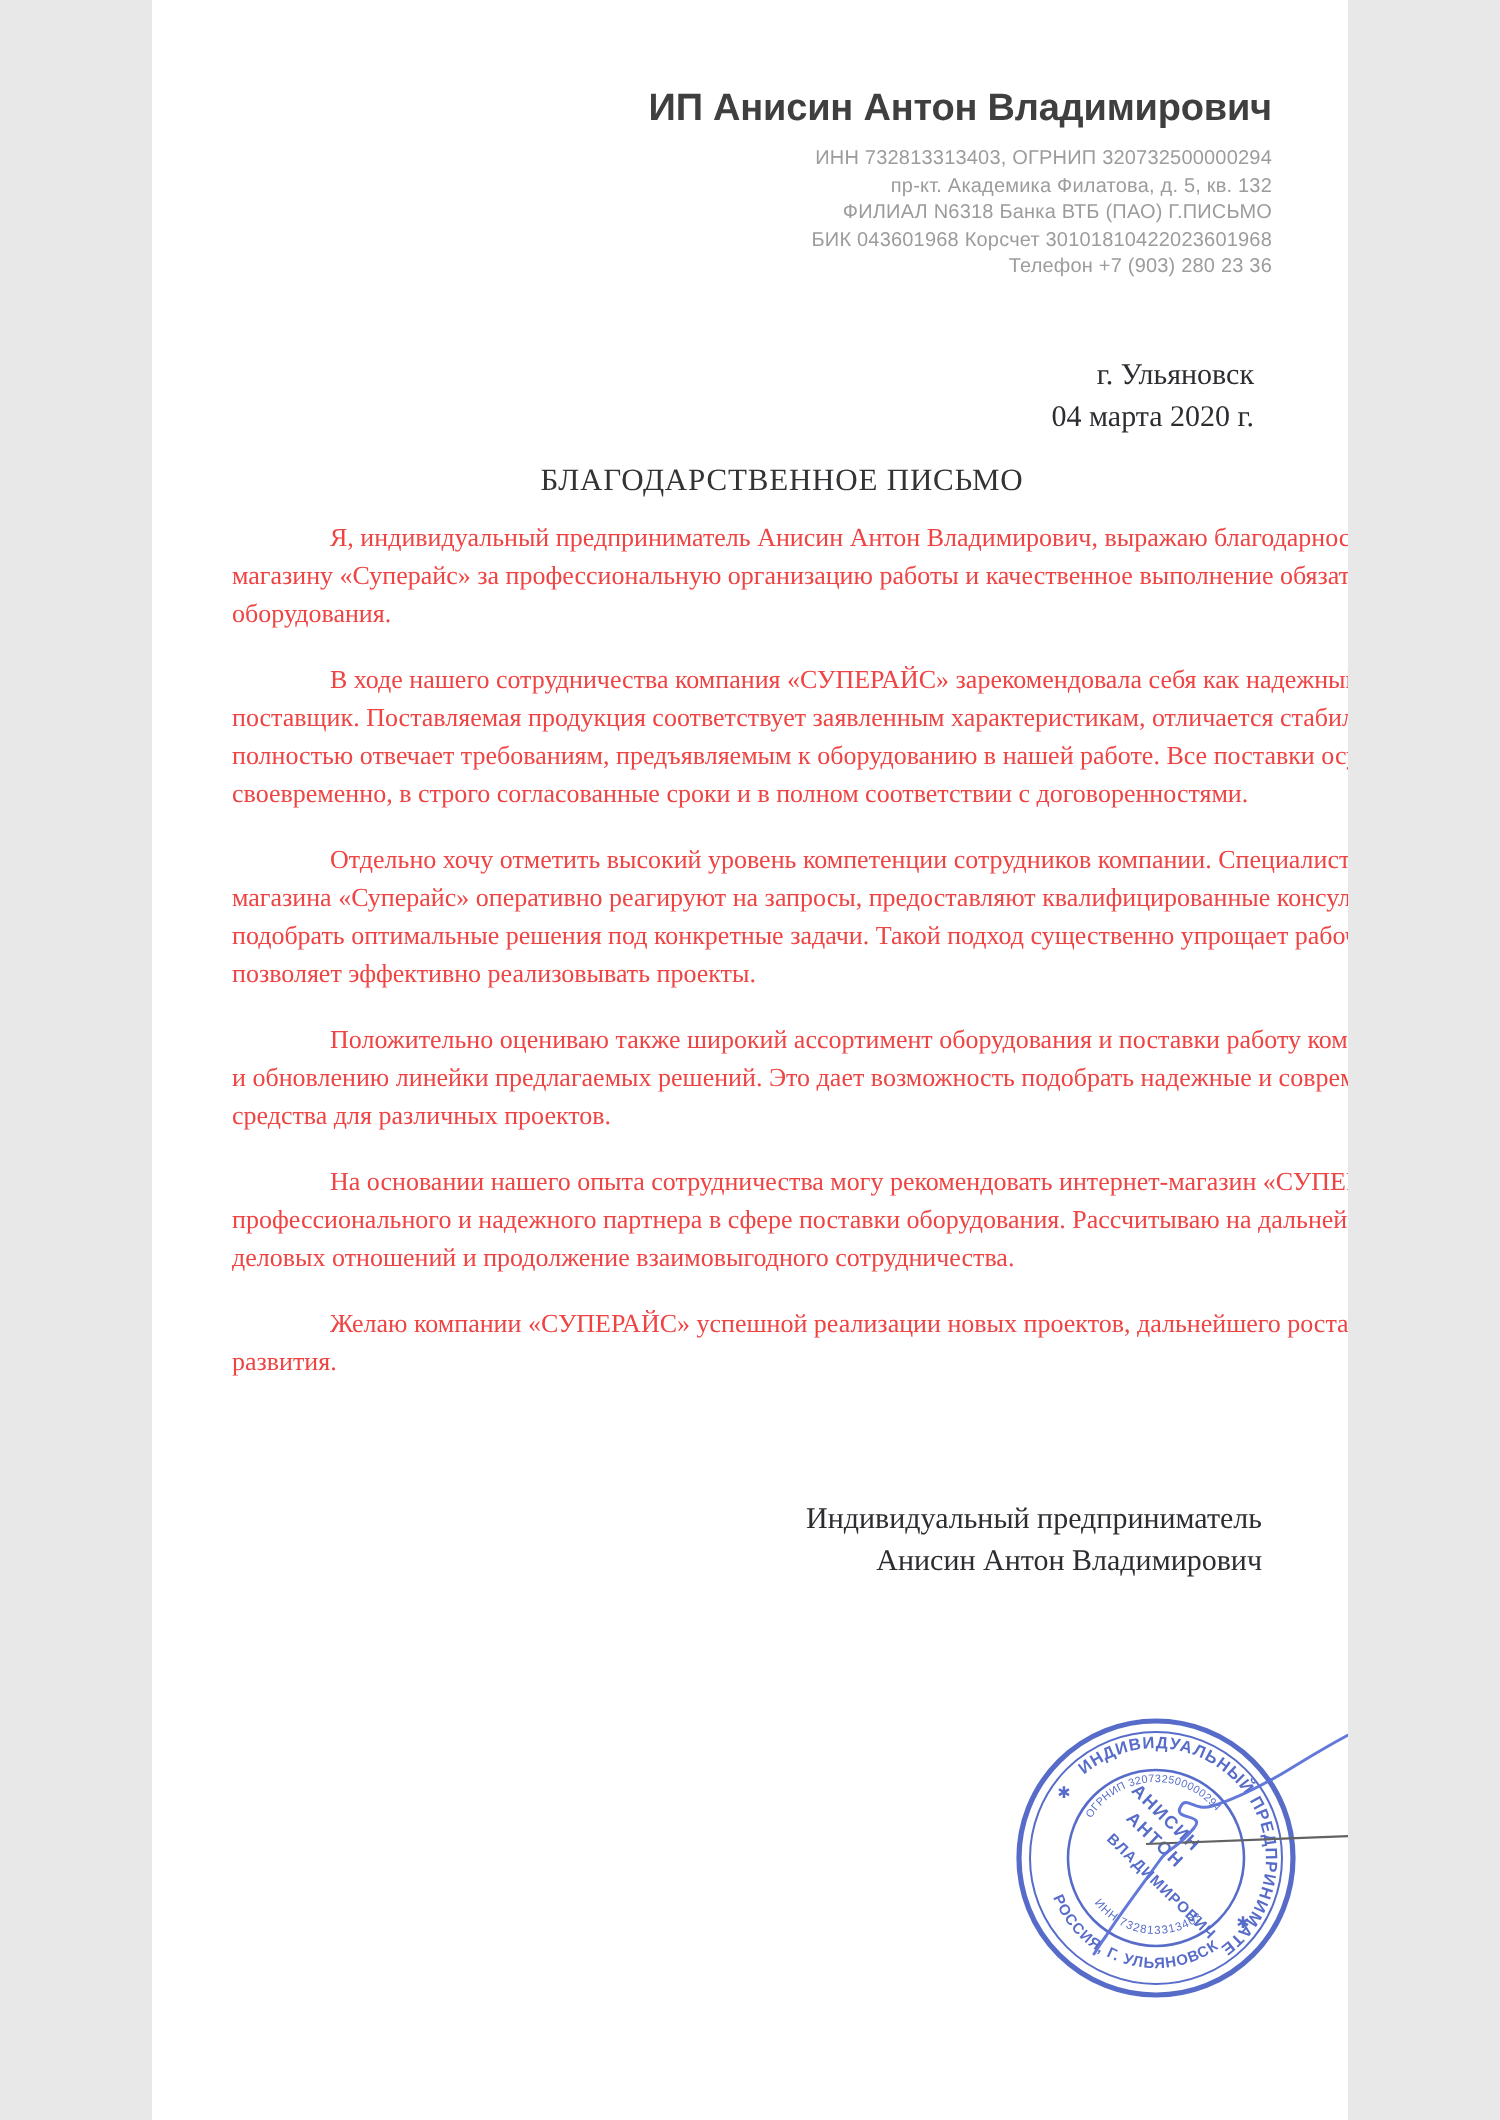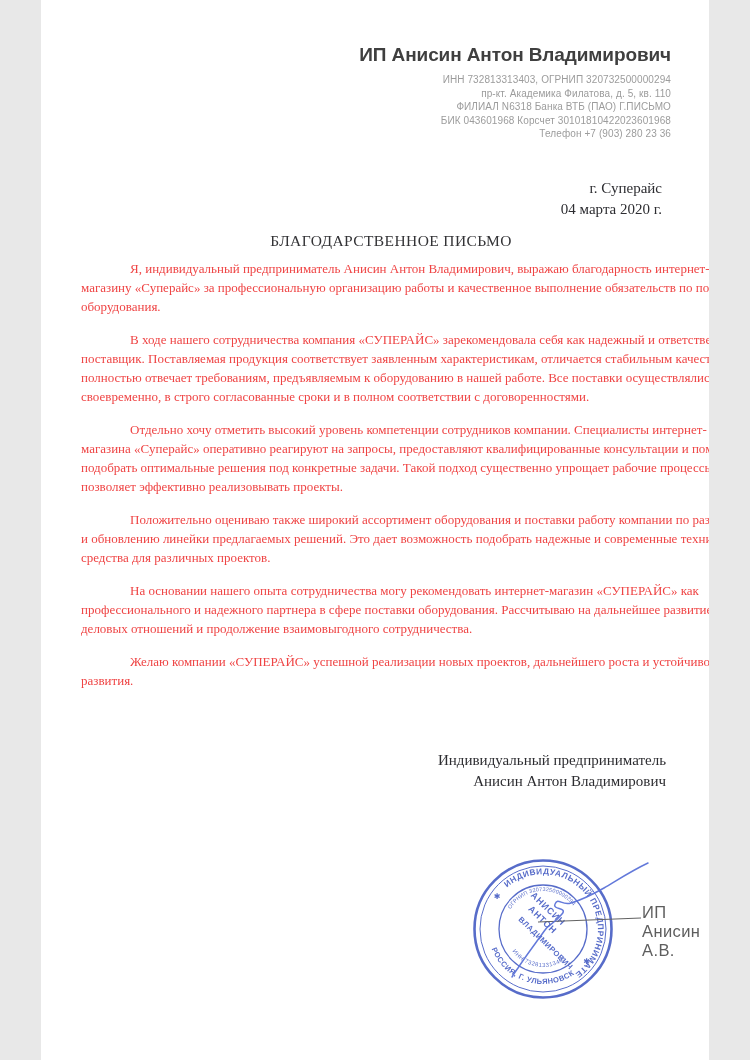--- a/index.html
+++ b/index.html
@@ -1,18 +1,18 @@
 <!DOCTYPE html>
 <html lang="ru"><head>
 <meta charset="utf-8">
 <style>
   html,body{margin:0;padding:0;background:#e8e8e8;}
   .page{
     position:relative;
-    width:668px;height:1060px;
+    width:598px;height:1060px;
     background:#ffffff;
     overflow:hidden;
     font-family:"Liberation Serif", serif;
     margin:0 auto;
   }
   
   .letterhead{
     position:absolute;top:44px;right:38px;
     text-align:right;
     font-family:"Liberation Sans", sans-serif;
@@ -58,28 +58,28 @@
   svg text{font-family:"Liberation Sans", sans-serif;}
 </style>
 </head>
 <body>
 
 <div class="page">
 
   <header class="letterhead">
     <div class="lh-name">ИП Анисин Антон Владимирович</div>
     <div class="lh-line">ИНН 732813313403, ОГРНИП 320732500000294</div>
-    <div class="lh-line">пр-кт. Академика Филатова, д. 5, кв. 110</div>
+    <div class="lh-line">пр-кт. Академика Филатова, д. 5, кв. 132</div>
     <div class="lh-line">ФИЛИАЛ N6318 Банка ВТБ (ПАО) Г.ПИСЬМО</div>
     <div class="lh-line">БИК 043601968 Корсчет 30101810422023601968</div>
     <div class="lh-line">Телефон +7 (903) 280 23 36</div>
   </header>
 
   <div class="dateline">
-    <div>г. Суперайс</div>
+    <div>г. Ульяновск</div>
     <div>04 марта 2020 г.</div>
   </div>
 
   <h1 class="doc-title">БЛАГОДАРСТВЕННОЕ ПИСЬМО</h1>
 
   <main class="body-text">
     <p>Я, индивидуальный предприниматель Анисин Антон Владимирович, выражаю благодарность интернет-магазину «Суперайс» за профессиональную организацию работы и качественное выполнение обязательств по поставке оборудования.</p>
     <p>В ходе нашего сотрудничества компания «СУПЕРАЙС» зарекомендовала себя как надежный и ответственный поставщик. Поставляемая продукция соответствует заявленным характеристикам, отличается стабильным качеством и полностью отвечает требованиям, предъявляемым к оборудованию в нашей работе. Все поставки осуществлялись своевременно, в строго согласованные сроки и в полном соответствии с договоренностями.</p>
     <p>Отдельно хочу отметить высокий уровень компетенции сотрудников компании. Специалисты интернет-магазина «Суперайс» оперативно реагируют на запросы, предоставляют квалифицированные консультации и помогают подобрать оптимальные решения под конкретные задачи. Такой подход существенно упрощает рабочие процессы и позволяет эффективно реализовывать проекты.</p>
     <p>Положительно оцениваю также широкий ассортимент оборудования и поставки работу компании по развитию и обновлению линейки предлагаемых решений. Это дает возможность подобрать надежные и современные технические средства для различных проектов.</p>

